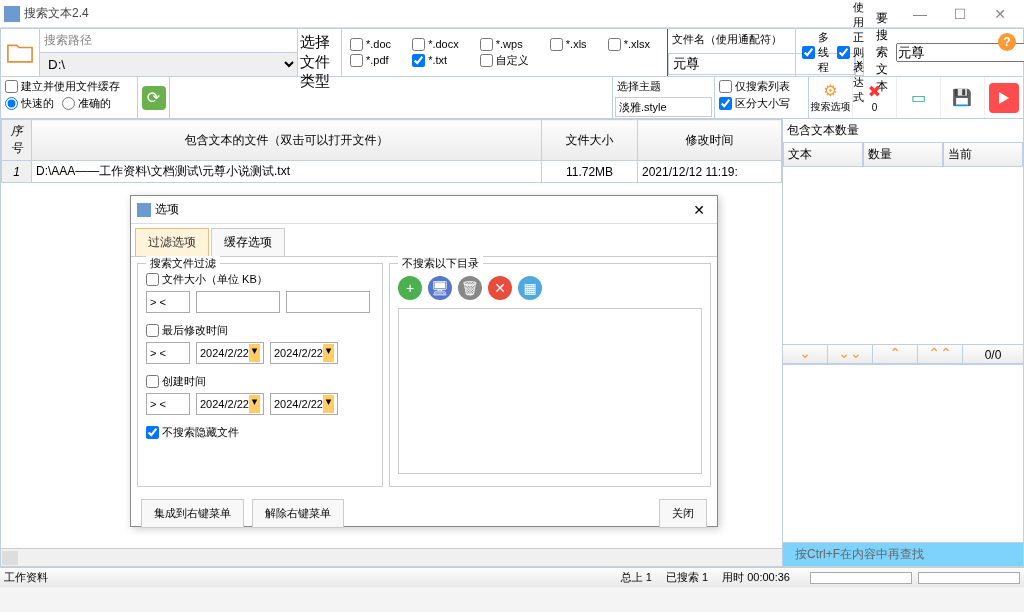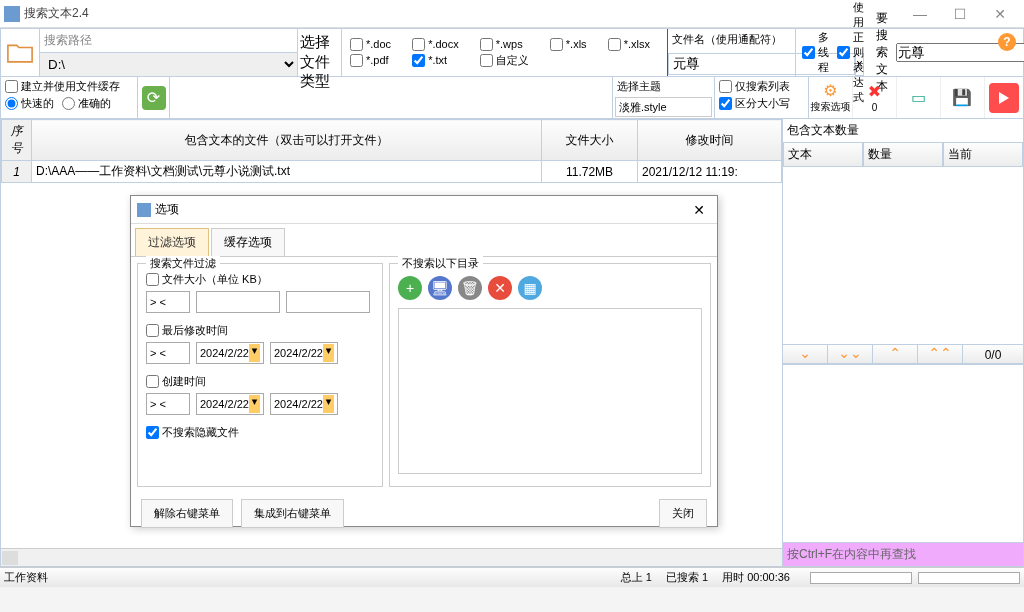--- a/index.html
+++ b/index.html
@@ -54,21 +54,21 @@
 .scroll-h .bar { width: 16px; height: 14px; background: #ddd; margin-left: 1px; }
 .right-pane { flex: 1; display: flex; flex-direction: column; border: 1px solid #c0d0e0; border-top: none; border-left: none; }
 .right-pane .label { padding: 3px 4px; font-size: 12px; background: #fff; }
 .right-pane .grid { display: grid; grid-template-columns: 1fr 1fr 1fr; background: linear-gradient(#fdfdfd,#ececec); }
 .right-pane .grid div { border: 1px solid #c0d0e0; padding: 3px 4px; }
 .right-pane .body { flex: 1; background: #fff; }
 .nav-row { height: 20px; background: linear-gradient(#fdfdfd,#ececec); display: flex; border-top: 1px solid #c0d0e0; border-bottom: 1px solid #c0d0e0; }
 .nav-row .nb { flex: 1; text-align: center; border-right: 1px solid #c0d0e0; cursor: pointer; font-size: 14px; }
 .nav-row .cnt { width: 60px; text-align: center; line-height: 20px; }
 .content-area { flex: 1; background: #fff; border-top: 1px solid #c0d0e0; }
-.hint { padding: 3px 4px; color: #666; background: #f0abfc; border-top: 1px solid #c0d0e0; }
+.hint { padding: 3px 12px; color: #666; background: #7dd3fc; border-top: 1px solid #c0d0e0; }
 .statusbar { height: 20px; background: linear-gradient(#fdfdfd,#e8e8e8); border-top: 1px solid #ccc; display: flex; align-items: center; padding: 0 4px; font-size: 11px; }
 .statusbar .sec { margin-left: 14px; }
 .prog-area { display: flex; align-items: center; margin-left: 20px; gap: 6px; }
 .prog { width: 102px; height: 12px; border: 1px solid #aaa; background: #fff; }
 .dialog { position: absolute; left: 130px; top: 195px; width: 588px; height: 332px; background: #fff; border: 1px solid #888; box-shadow: 2px 2px 8px rgba(0,0,0,0.2); }
 .dlg-title { height: 28px; border-bottom: 1px solid #ddd; display: flex; align-items: center; padding: 0 6px; }
 .dlg-title .ico { width: 14px; height: 14px; background: #6b9bd1; margin-right: 4px; }
 .dlg-title .t { flex: 1; }
 .dlg-title .x { width: 24px; text-align: center; cursor: pointer; font-size: 14px; }
 .tabs { display: flex; border-bottom: 1px solid #ccc; padding: 4px 4px 0; }
@@ -360,18 +360,18 @@
         <div class="tb" style="background:#4caf50">+</div>
         <div class="tb" style="background:#5577cc">🖥</div>
         <div class="tb" style="background:#888">🗑</div>
         <div class="tb" style="background:#e74c3c">✕</div>
         <div class="tb" style="background:#4fa8e0">▦</div>
       </div>
       <div class="ex-list"></div>
     </div>
   </div>
   <div class="dlg-footer">
+    <div class="btn">集成到右键菜单</div>
     <div class="btn">解除右键菜单</div>
-    <div class="btn">集成到右键菜单</div>
     <div class="sp"></div>
     <div class="btn">关闭</div>
   </div>
 </div>
 
 </body></html>

